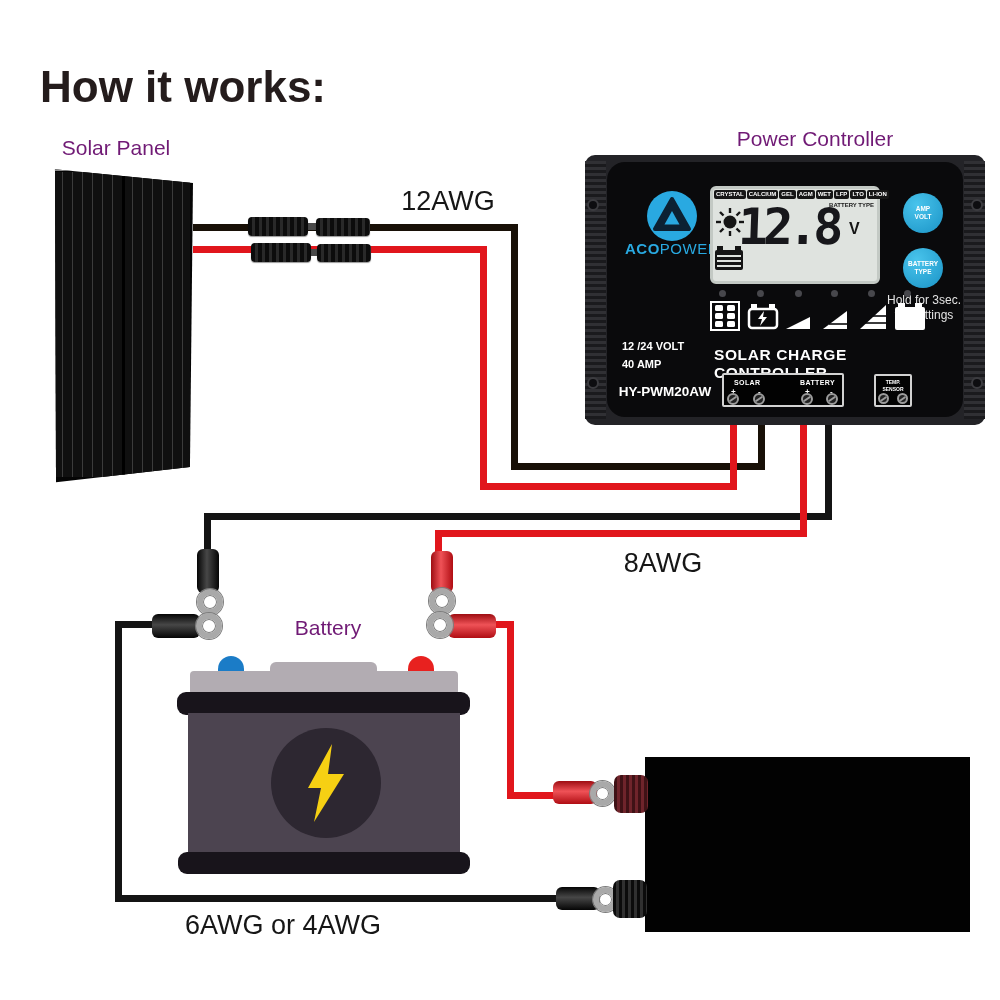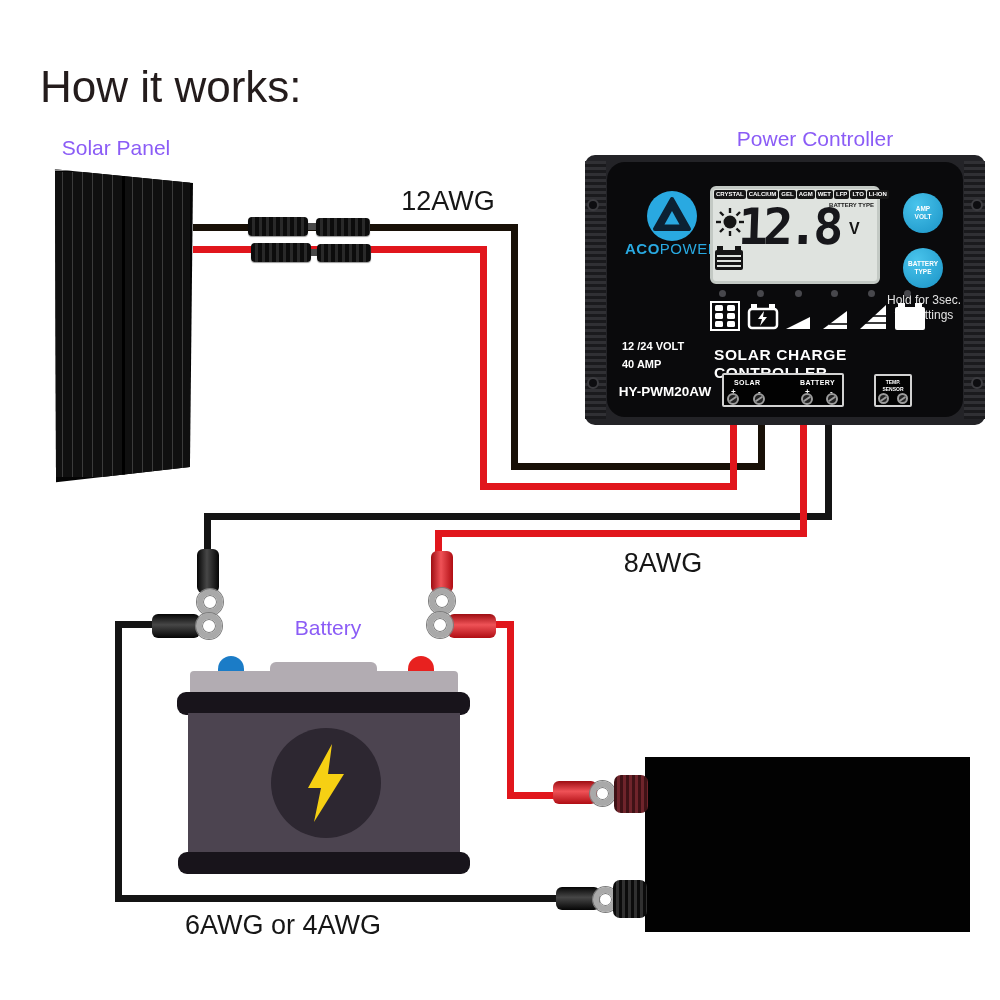--- a/index.html
+++ b/index.html
@@ -1,21 +1,21 @@
 <!DOCTYPE html>
 <html><head>
 <meta charset="utf-8">
 <style>
   html,body{margin:0;padding:0;background:#fff;}
   #canvas{position:relative;width:1000px;height:1000px;background:#fff;overflow:hidden;
           font-family:"Liberation Sans",sans-serif;}
   .abs{position:absolute;}
   
-  .title{font-size:44px;font-weight:normal;color:#241c1c;letter-spacing:0px;}
-  .lbl{font-size:21px;color:#8b5cf6;white-space:nowrap;transform:translateX(-50%);}
+  .title{font-size:44px;font-weight:bold;color:#241c1c;letter-spacing:0px;}
+  .lbl{font-size:21px;color:#701a75;white-space:nowrap;transform:translateX(-50%);}
   .awg{font-size:27px;color:#161616;white-space:nowrap;transform:translateX(-50%);}
   
   .wire{position:absolute;}
   .w-red{background:#e1161c;}
   .w-blk{background:#181007;}
   .w-blk2{background:#141414;}
   
   .panel-outer{left:46px;top:164px;width:152px;height:322px;
     clip-path:polygon(5.9% 1.6%,96.7% 5.9%,94.7% 94.1%,6.6% 98.8%);
     background:#050505;}

